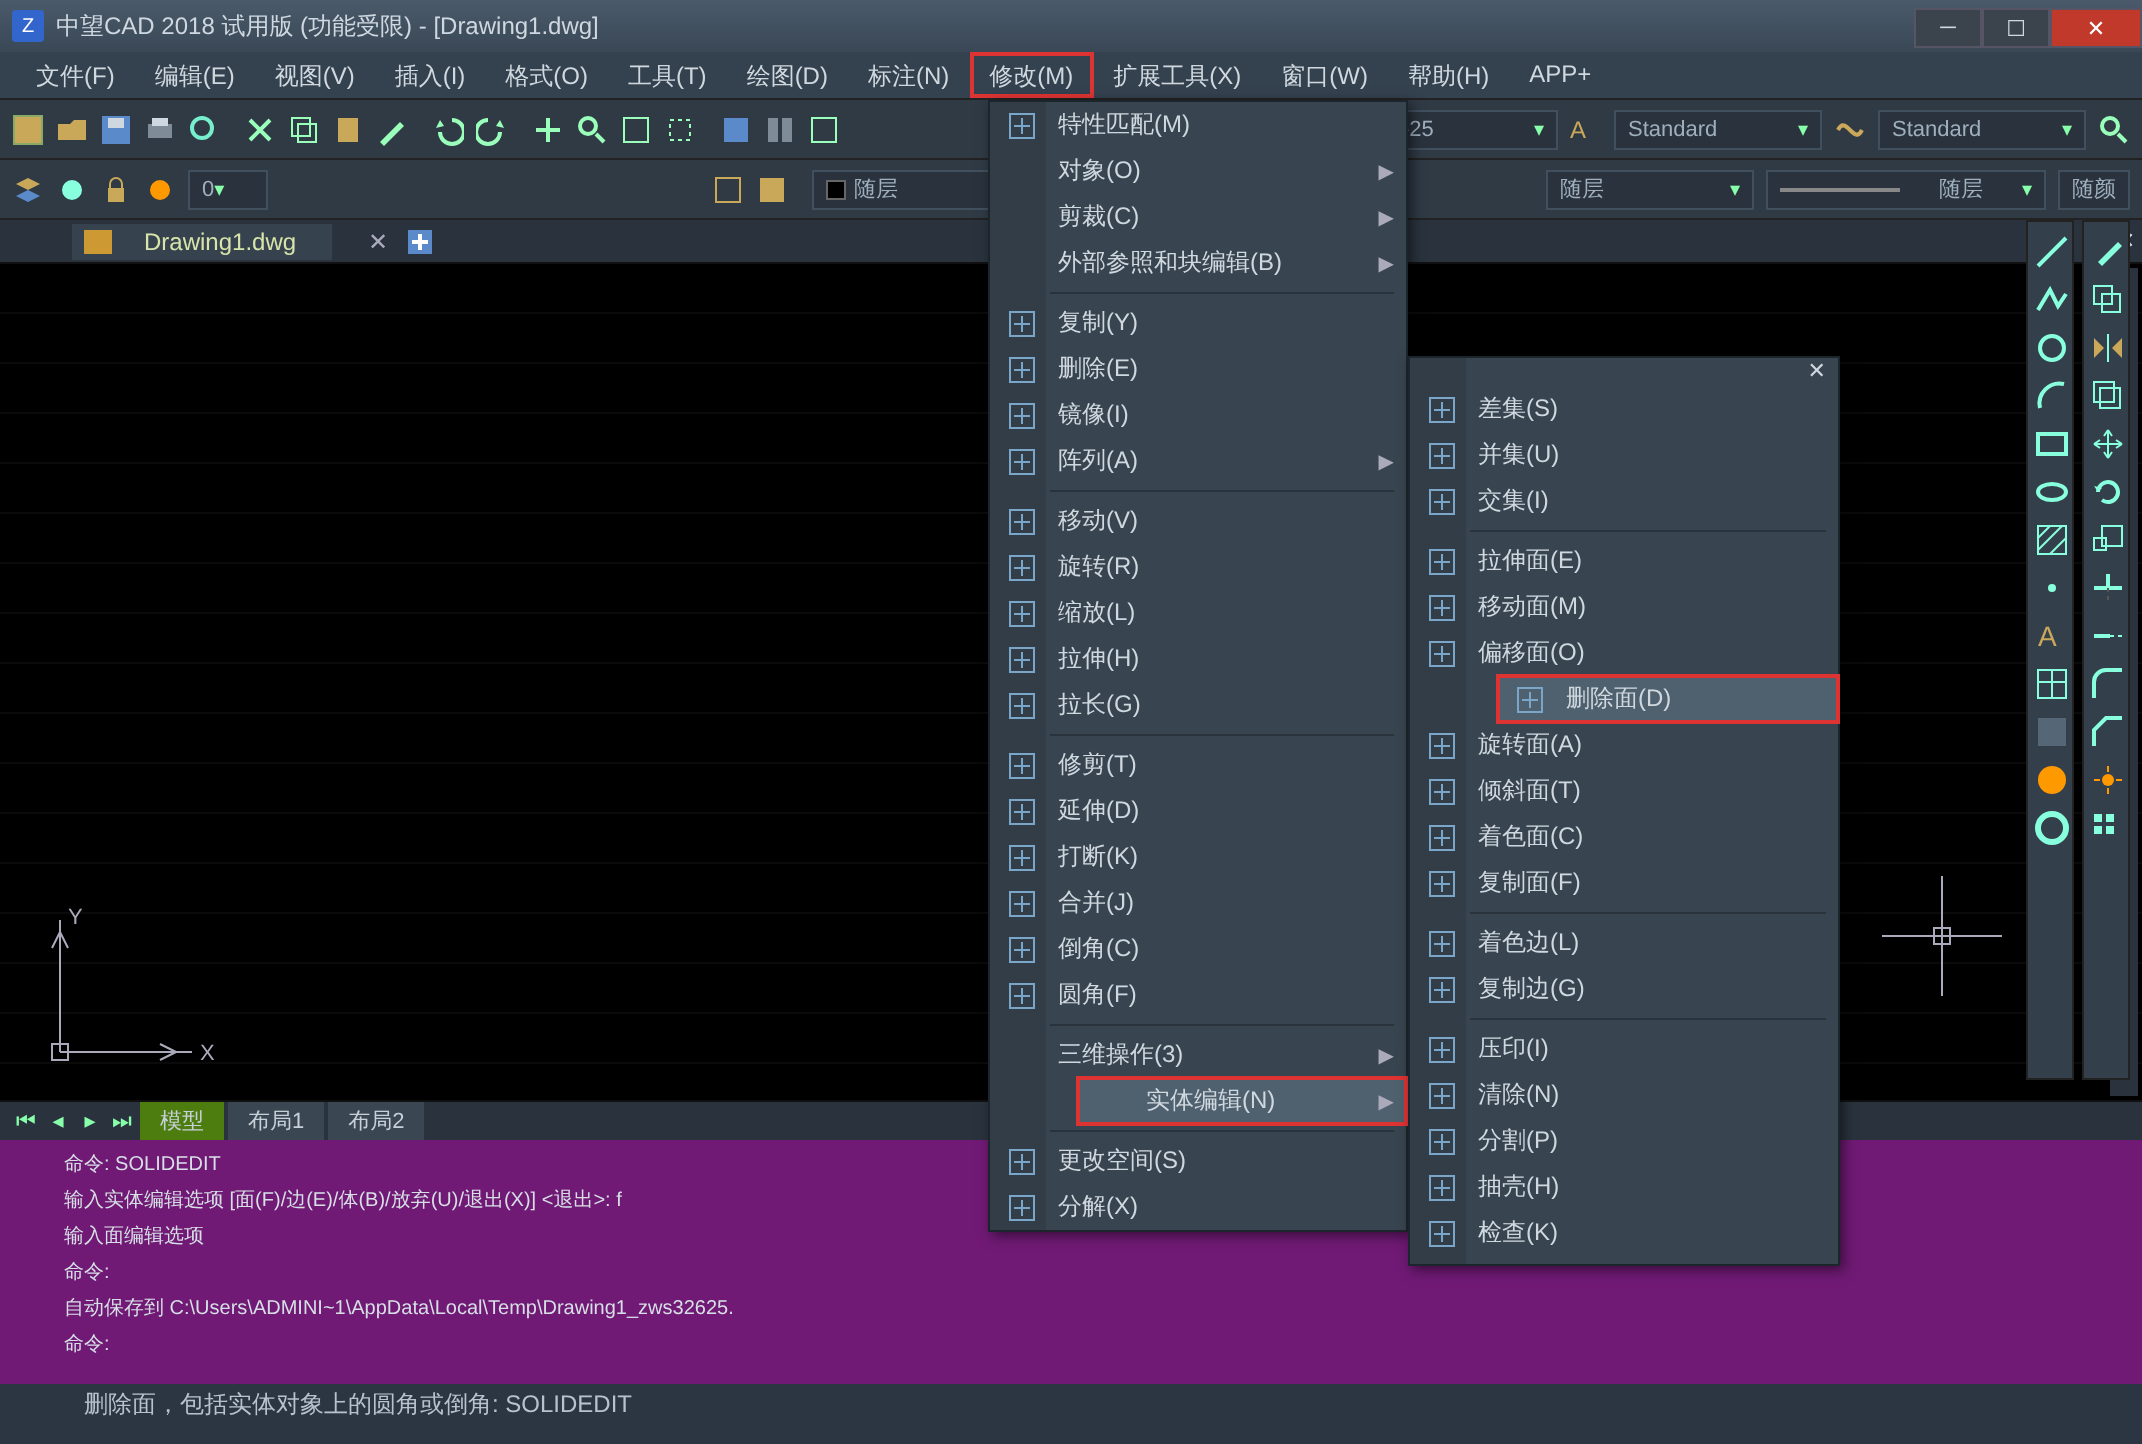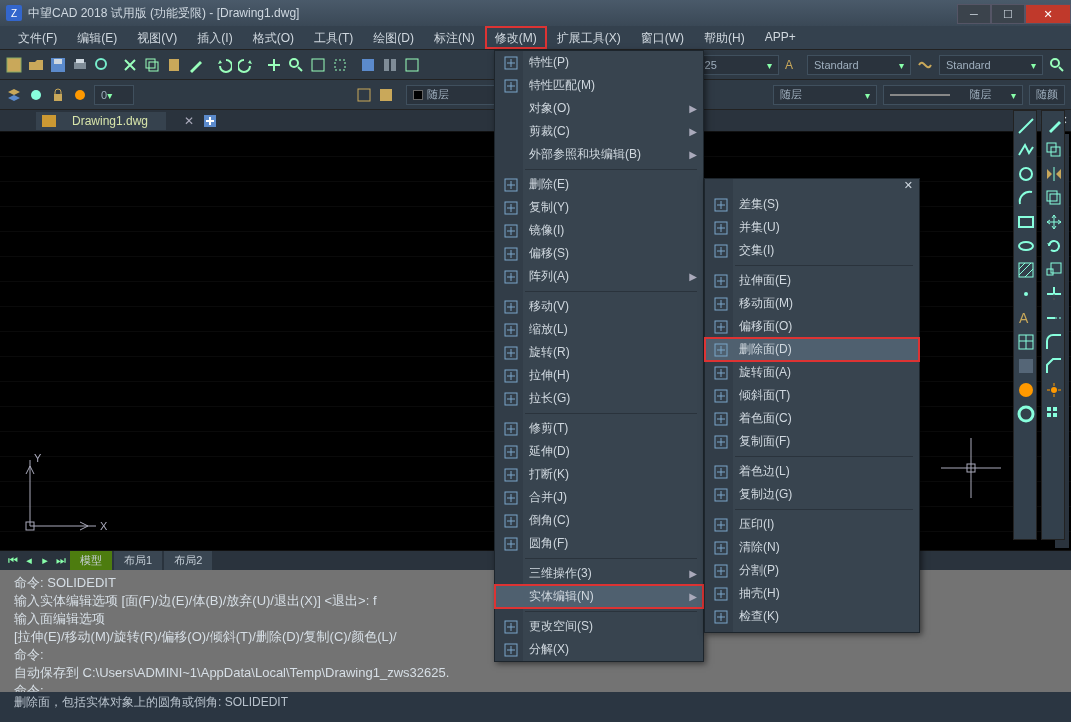--- a/index.html
+++ b/index.html
@@ -36,35 +36,35 @@
 .canvas { flex: 1; position: relative; background: repeating-linear-gradient(#000 0 24px, #0a0a0a 24px 25px), repeating-linear-gradient(90deg, #000 0 24px, #0a0a0a 24px 25px); }
 .ucs { position: absolute; left: 18px; bottom: 12px; color: #aab; font-size: 11px; }
 .ucs svg { display: block; }
 
 .layout-tabs { height: 20px; background: #2a333d; display: flex; align-items: center; color: #c7d0d8; font-size: 11px; padding-left: 6px; gap: 2px; border-top:1px solid #111; }
 .layout-tabs .lt { padding: 2px 10px; background: #3a4652; }
 .layout-tabs .lt.active { background: #4d7c0f; }
 .layout-tabs .arrow { width: 14px; text-align: center; color: #8fa; }
 
 
-.cmd-area { height: 122px; background: #737373; color: #d7dfe6; font-family: "SimSun", monospace; font-size: 13px; padding: 4px 14px; line-height: 18px; overflow: hidden; }
+.cmd-area { height: 122px; background: #701a75; color: #d7dfe6; font-family: "SimSun", monospace; font-size: 10px; padding: 4px 32px; line-height: 18px; overflow: hidden; }
 .cmd-area .ln { white-space: pre; }
 
-.statusbar { height: 20px; background: #2b3642; color: #b8c2cc; font-size: 12px; padding: 2px 14px; display: flex; align-items: center; }
+.statusbar { height: 20px; background: #2b3642; color: #b8c2cc; font-size: 12px; padding: 2px 14px; display: flex; align-items: center; margin-left: 28px; }
 
 
 .right-palettes { position: absolute; right: 6px; top: 110px; display: flex; gap: 4px; }
 .palette-col { width: 24px; background: #33404c; border: 1px solid #222; display: flex; flex-direction: column; gap: 6px; padding: 6px 3px; }
 .p-icon { width: 18px; height: 18px; }
 
 
 .dropdown { position: absolute; background: #38444f; border: 1px solid #1d252c; box-shadow: 2px 2px 6px rgba(0,0,0,.5); }
 .dd-item { display: flex; align-items: center; height: 23px; padding: 0 22px 0 34px; color: #d0d8df; font-size: 12px; position: relative; cursor: default; }
 .dd-item.hl { background: #4f606f; }
-.dd-item.box { outline: 2px solid #d33; outline-offset: -1px; }
+.dd-item.box { outline: 2px solid #d33; outline-offset: -1px; margin-left: 44px; }
 .dd-item .sub-arrow { position: absolute; right: 6px; font-size: 10px; color: #aab; }
 .dd-item .mi-icon { position: absolute; left: 8px; width: 16px; height: 16px; display:flex; align-items:center; justify-content:center; }
 .dd-sep { height: 1px; background: #2a333c; margin: 3px 6px 3px 30px; }
 .dd-iconcol { position: absolute; left: 0; top: 0; bottom: 0; width: 28px; background: #323d48; }
 
 .menu-modify { left: 494px; top: 50px; width: 210px; }
 .menu-solid  { left: 704px; top: 178px; width: 216px; padding-bottom:4px;}
 .menu-solid .closebar { height: 14px; display:flex; justify-content:flex-end; padding-right:6px; color:#cfd8e0; font-size:11px;}
 
 svg { display: block; }
@@ -297,21 +297,20 @@
   <span class="arrow">⏭</span>
   <span class="lt active">模型</span>
   <span class="lt">布局1</span>
   <span class="lt">布局2</span>
 </div>
 
 <div class="cmd-area" id="cmdarea">
     <div class="ln">命令: SOLIDEDIT</div>
     <div class="ln">输入实体编辑选项 [面(F)/边(E)/体(B)/放弃(U)/退出(X)] &lt;退出&gt;: f</div>
     <div class="ln">输入面编辑选项</div>
-    <div class="ln">[拉伸(E)/移动(M)/旋转(R)/偏移(O)/倾斜(T)/删除(D)/复制(C)/颜色(L)/</div>
     <div class="ln">命令:</div>
     <div class="ln">自动保存到 C:\Users\ADMINI~1\AppData\Local\Temp\Drawing1_zws32625.</div>
     <div class="ln"></div>
     <div class="ln">命令:</div>
   </div>
 
 <div class="statusbar">
   <span>删除面，包括实体对象上的圆角或倒角: SOLIDEDIT</span>
 </div>
 
@@ -418,29 +417,20 @@
 <div class="dropdown menu-modify">
   <div class="dd-iconcol"></div>
   <div id="modify-items">
       <div class="dd-item">
         <span class="mi-icon">
           <svg width="16" height="16">
             <rect x="2" y="2" width="12" height="12" fill="none" stroke="#7aa6c9"></rect>
             <path d="M4 8h8M8 4v8" stroke="#7aa6c9"></path>
           </svg>
         </span>
-        <span>特性(P)</span>
-      </div>
-      <div class="dd-item">
-        <span class="mi-icon">
-          <svg width="16" height="16">
-            <rect x="2" y="2" width="12" height="12" fill="none" stroke="#7aa6c9"></rect>
-            <path d="M4 8h8M8 4v8" stroke="#7aa6c9"></path>
-          </svg>
-        </span>
         <span>特性匹配(M)</span>
       </div>
       <div class="dd-item">
         <span>对象(O)</span>
         <span class="sub-arrow">▶</span>
       </div>
       <div class="dd-item">
         <span>剪裁(C)</span>
         <span class="sub-arrow">▶</span>
       </div>
@@ -449,48 +439,39 @@
         <span class="sub-arrow">▶</span>
       </div>
       <div class="dd-sep"></div>
       <div class="dd-item">
         <span class="mi-icon">
           <svg width="16" height="16">
             <rect x="2" y="2" width="12" height="12" fill="none" stroke="#7aa6c9"></rect>
             <path d="M4 8h8M8 4v8" stroke="#7aa6c9"></path>
           </svg>
         </span>
+        <span>复制(Y)</span>
+      </div>
+      <div class="dd-item">
+        <span class="mi-icon">
+          <svg width="16" height="16">
+            <rect x="2" y="2" width="12" height="12" fill="none" stroke="#7aa6c9"></rect>
+            <path d="M4 8h8M8 4v8" stroke="#7aa6c9"></path>
+          </svg>
+        </span>
         <span>删除(E)</span>
       </div>
       <div class="dd-item">
         <span class="mi-icon">
           <svg width="16" height="16">
             <rect x="2" y="2" width="12" height="12" fill="none" stroke="#7aa6c9"></rect>
             <path d="M4 8h8M8 4v8" stroke="#7aa6c9"></path>
           </svg>
         </span>
-        <span>复制(Y)</span>
-      </div>
-      <div class="dd-item">
-        <span class="mi-icon">
-          <svg width="16" height="16">
-            <rect x="2" y="2" width="12" height="12" fill="none" stroke="#7aa6c9"></rect>
-            <path d="M4 8h8M8 4v8" stroke="#7aa6c9"></path>
-          </svg>
-        </span>
         <span>镜像(I)</span>
-      </div>
-      <div class="dd-item">
-        <span class="mi-icon">
-          <svg width="16" height="16">
-            <rect x="2" y="2" width="12" height="12" fill="none" stroke="#7aa6c9"></rect>
-            <path d="M4 8h8M8 4v8" stroke="#7aa6c9"></path>
-          </svg>
-        </span>
-        <span>偏移(S)</span>
       </div>
       <div class="dd-item">
         <span class="mi-icon">
           <svg width="16" height="16">
             <rect x="2" y="2" width="12" height="12" fill="none" stroke="#7aa6c9"></rect>
             <path d="M4 8h8M8 4v8" stroke="#7aa6c9"></path>
           </svg>
         </span>
         <span>阵列(A)</span>
         <span class="sub-arrow">▶</span>
@@ -505,30 +486,30 @@
         </span>
         <span>移动(V)</span>
       </div>
       <div class="dd-item">
         <span class="mi-icon">
           <svg width="16" height="16">
             <rect x="2" y="2" width="12" height="12" fill="none" stroke="#7aa6c9"></rect>
             <path d="M4 8h8M8 4v8" stroke="#7aa6c9"></path>
           </svg>
         </span>
+        <span>旋转(R)</span>
+      </div>
+      <div class="dd-item">
+        <span class="mi-icon">
+          <svg width="16" height="16">
+            <rect x="2" y="2" width="12" height="12" fill="none" stroke="#7aa6c9"></rect>
+            <path d="M4 8h8M8 4v8" stroke="#7aa6c9"></path>
+          </svg>
+        </span>
         <span>缩放(L)</span>
-      </div>
-      <div class="dd-item">
-        <span class="mi-icon">
-          <svg width="16" height="16">
-            <rect x="2" y="2" width="12" height="12" fill="none" stroke="#7aa6c9"></rect>
-            <path d="M4 8h8M8 4v8" stroke="#7aa6c9"></path>
-          </svg>
-        </span>
-        <span>旋转(R)</span>
       </div>
       <div class="dd-item">
         <span class="mi-icon">
           <svg width="16" height="16">
             <rect x="2" y="2" width="12" height="12" fill="none" stroke="#7aa6c9"></rect>
             <path d="M4 8h8M8 4v8" stroke="#7aa6c9"></path>
           </svg>
         </span>
         <span>拉伸(H)</span>
       </div>

